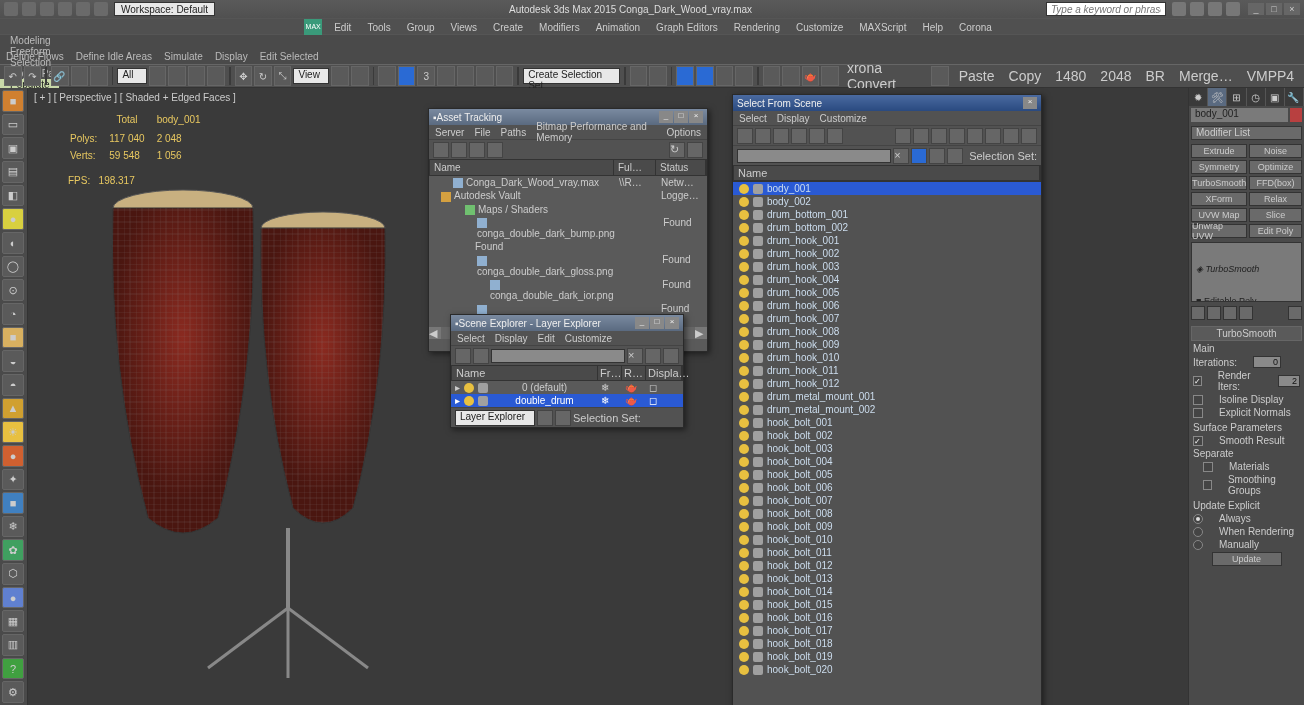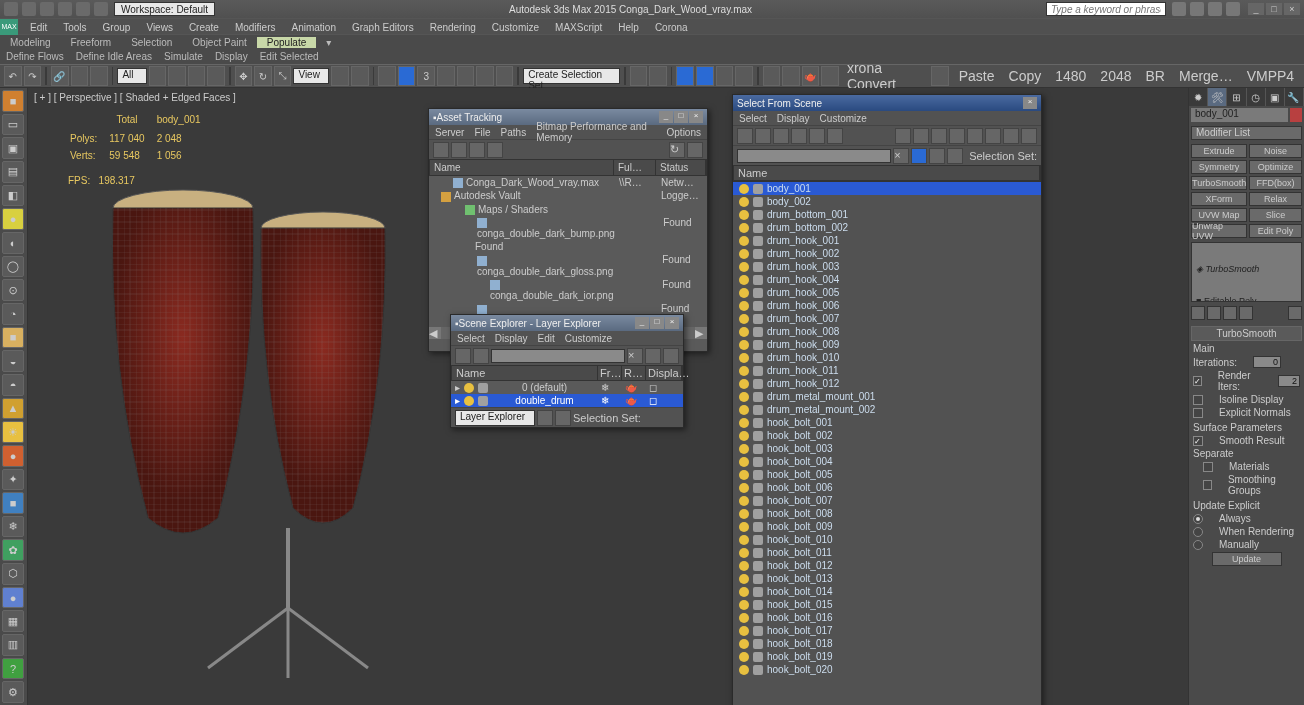--- a/index.html
+++ b/index.html
@@ -36,29 +36,31 @@
   .title-icons { display:flex; gap:4px; margin-left:6px; }
   .title-icons .qat-btn { background:#777; }
   .win-btns { display:flex; gap:2px; margin-left:8px; }
   .win-btn { width:16px; height:12px; background:#666; font-size:9px;
     display:flex; align-items:center; justify-content:center; }
 
   
   .menu-bar {
     height:16px; background:#505050; display:flex; align-items:center;
     border-top:1px solid #555;
+    justify-content:center;
   }
   .app-icon { width:18px; height:16px; background:#3a9a7a; margin-right:4px;
     display:flex; align-items:center; justify-content:center; font-size:7px; color:#fff;}
   .menu-item { padding:0 8px; font-size:10px; color:#ccc; }
 
   
   .ribbon-row {
-    height:15px; background:#4a4a4a; display:flex; align-items:center;
+    height:15px; background:#4a4a4a; display:flex; align-items:flex-start;
     border-top:1px solid #555;
+    flex-direction:column;
   }
   .ribbon-item { padding:0 10px; font-size:10px; color:#bbb; }
   .ribbon-item.active { background:#c8d8a8; color:#222; }
   .ribbon-row2 {
     height:15px; background:#4a4a4a; display:flex; align-items:center;
     font-size:10px; padding-left:6px; gap:12px; color:#bbb;
   }
 
   
   .main-toolbar {

